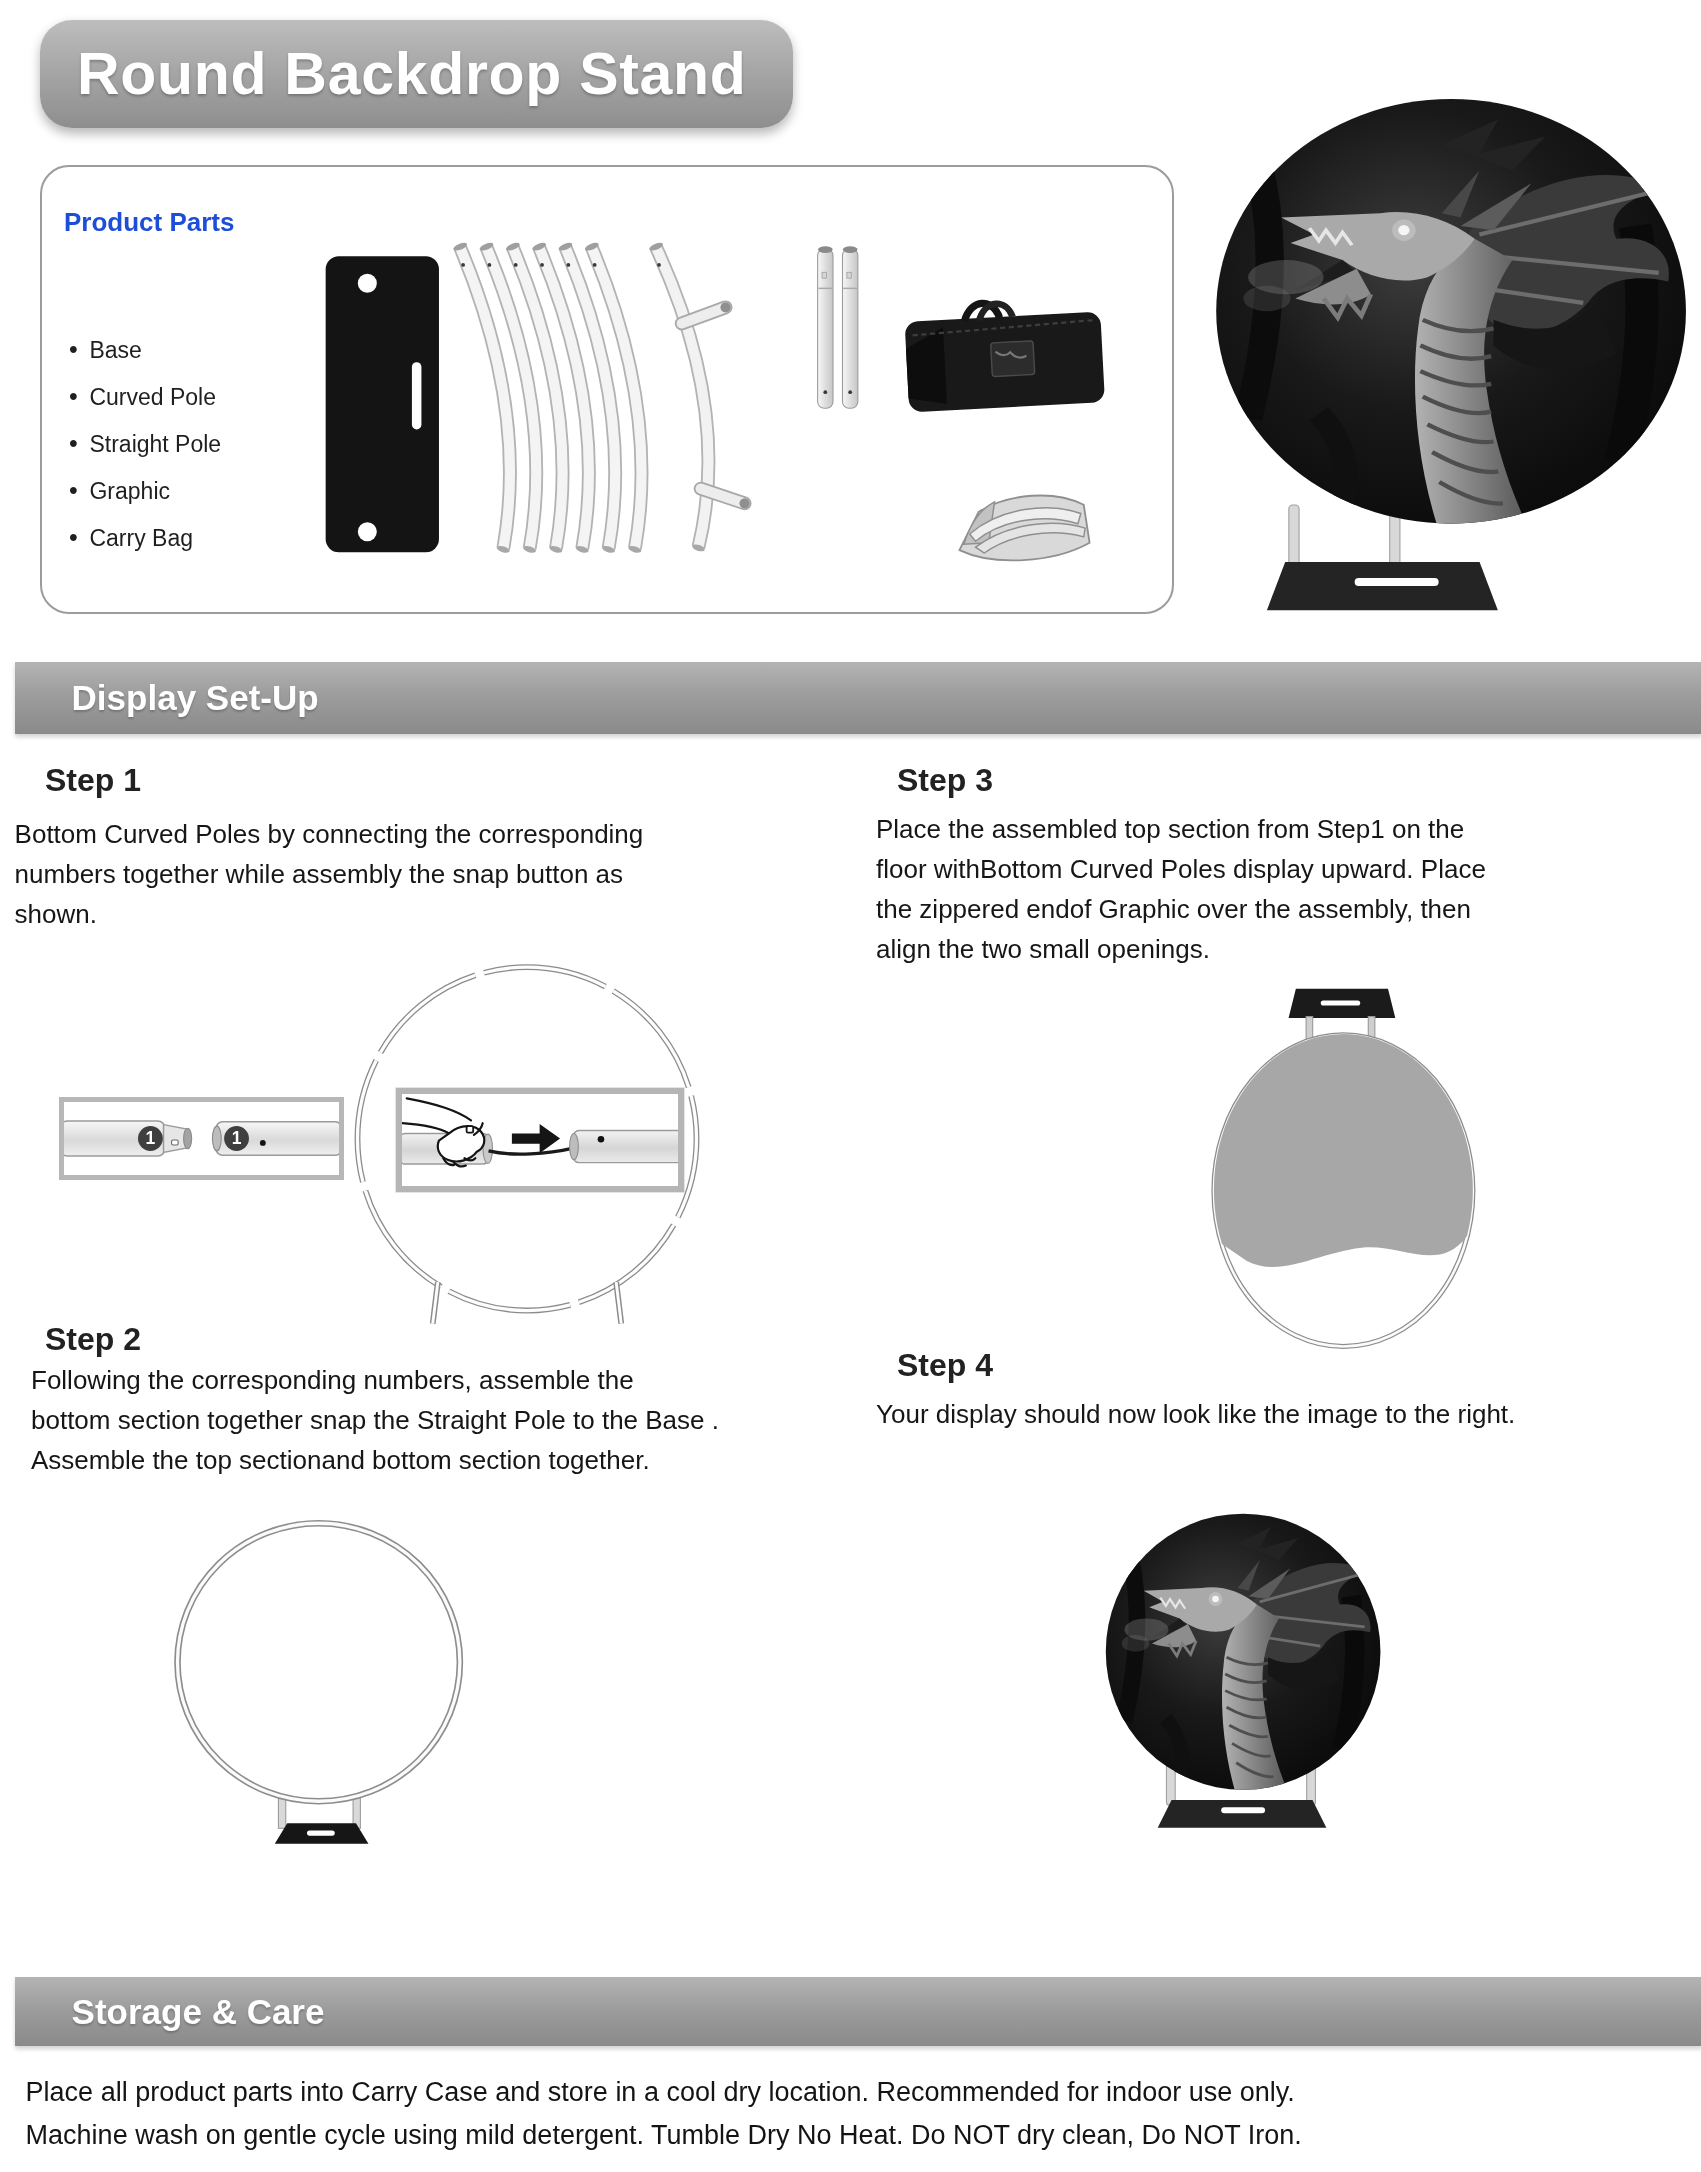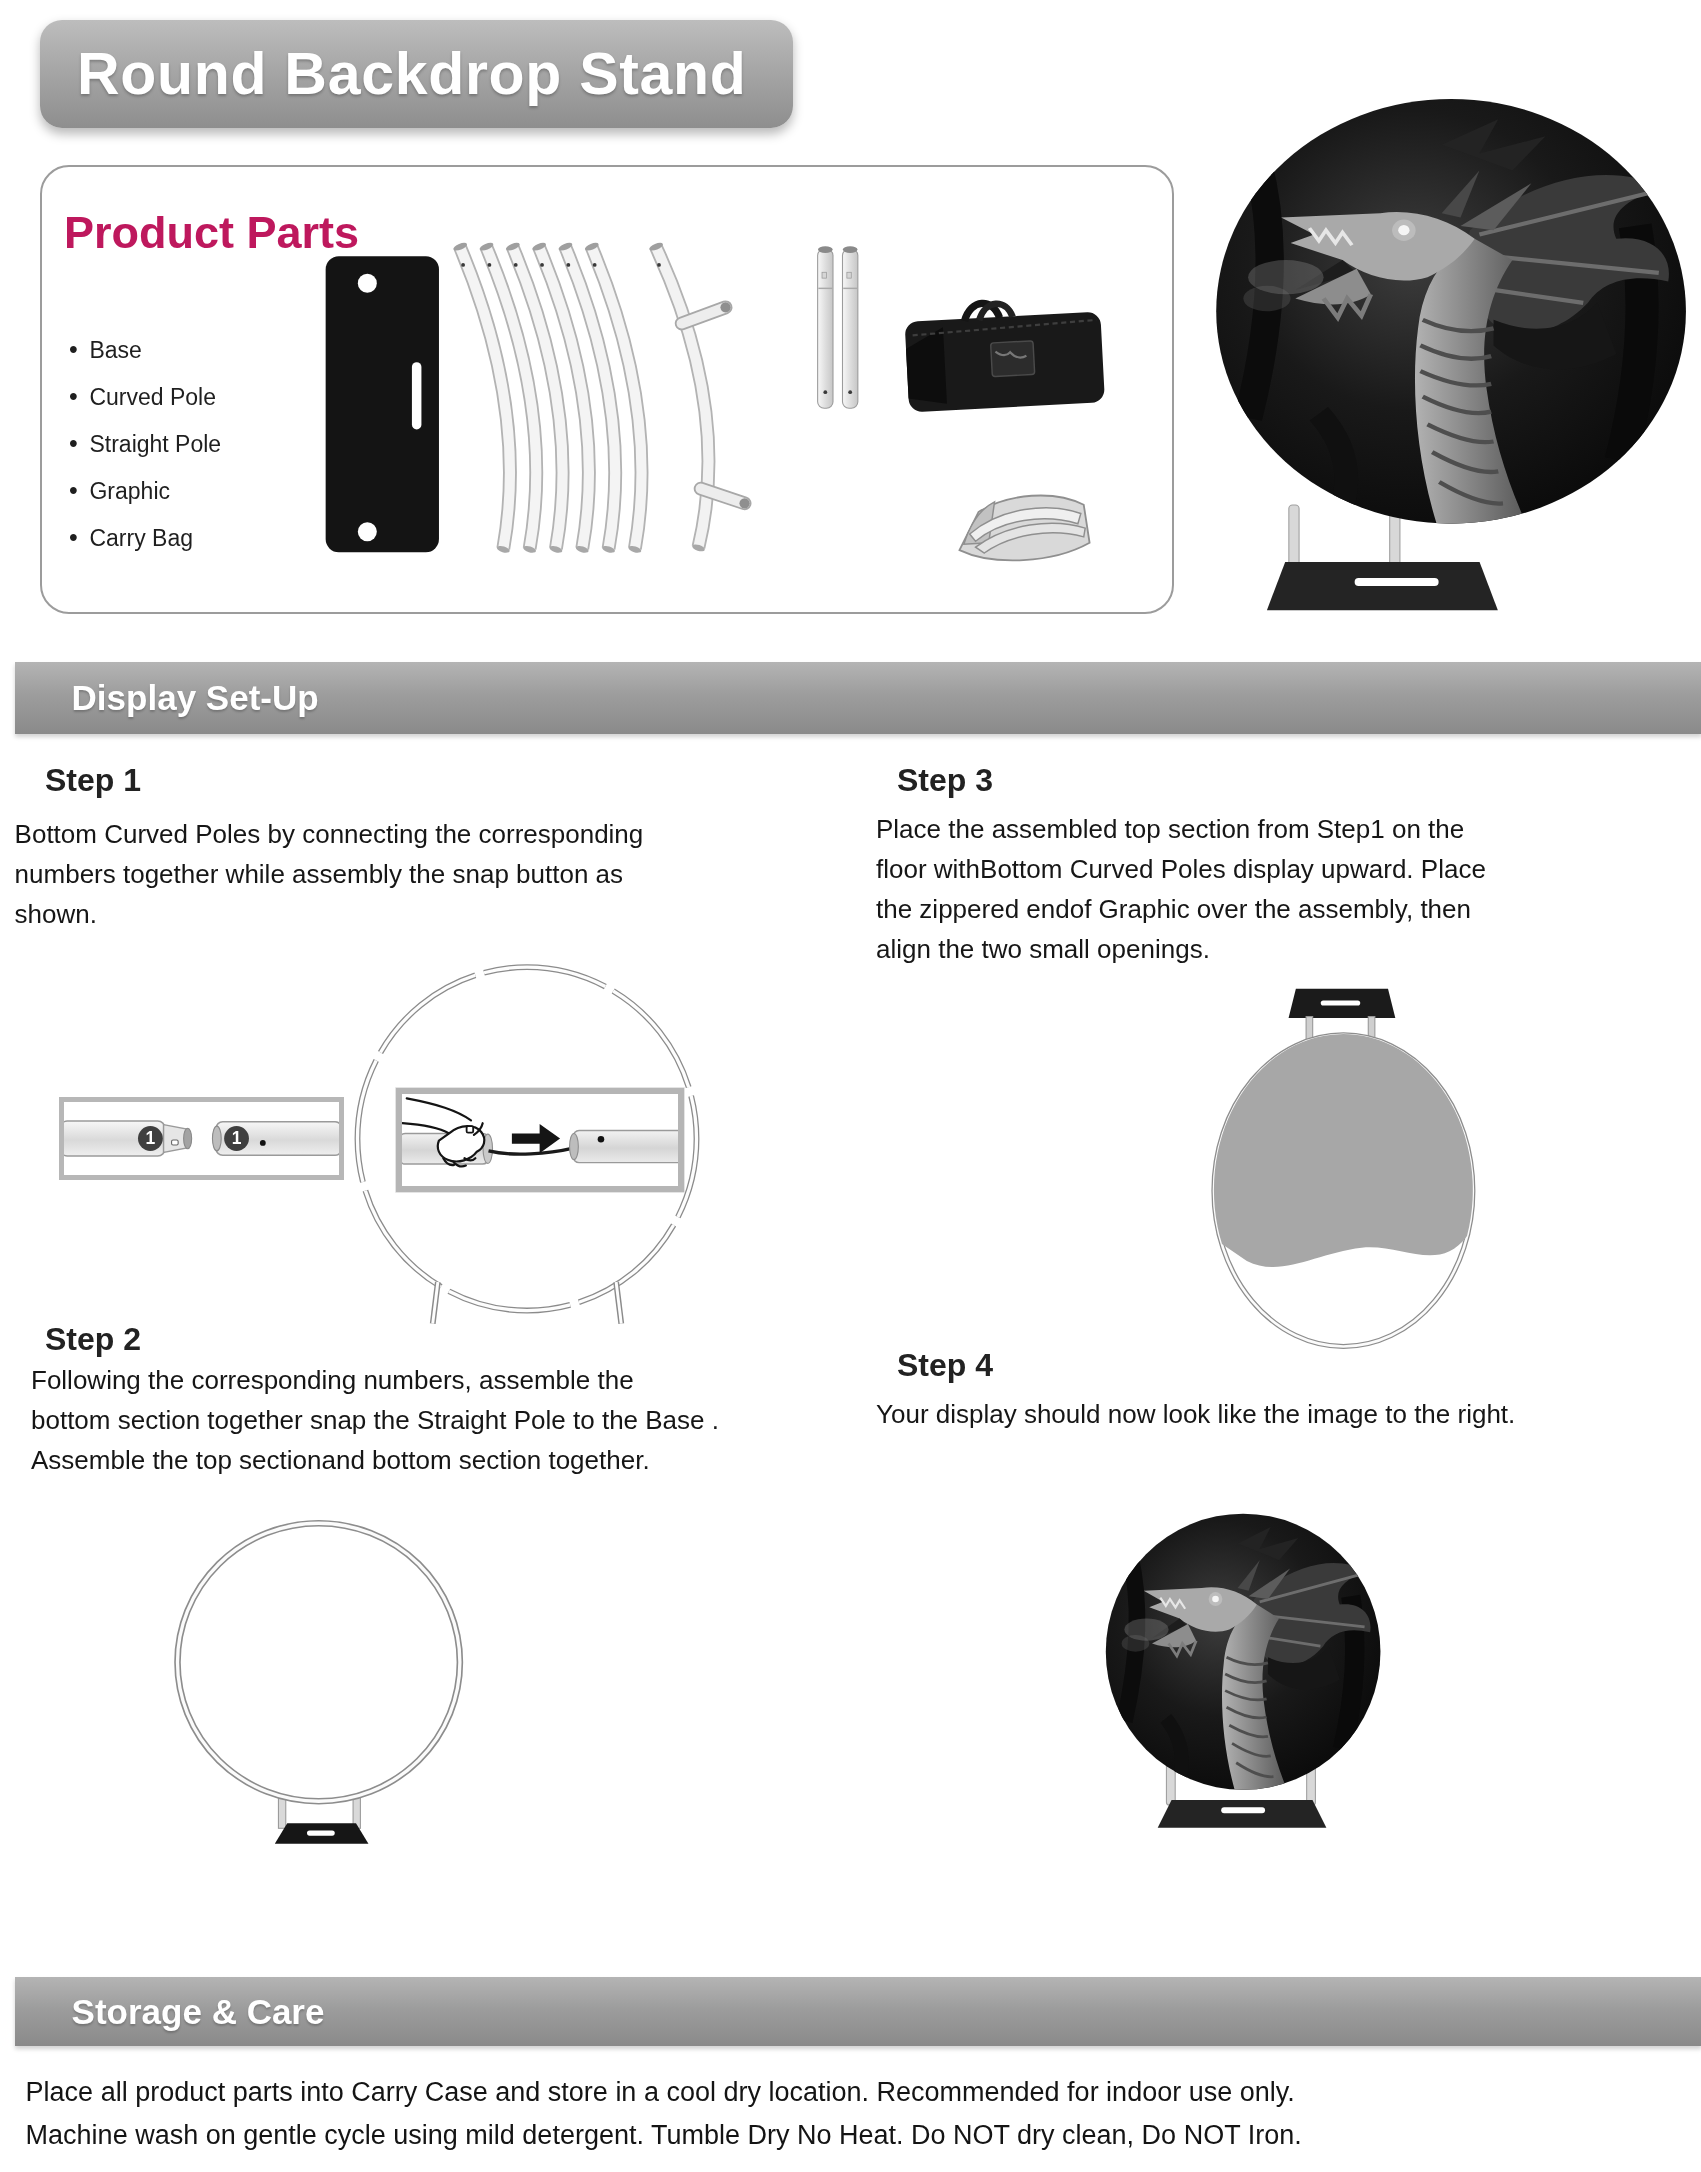--- a/index.html
+++ b/index.html
@@ -1,34 +1,34 @@
 <!DOCTYPE html>
 <html style="font-size:11.7px"><head>
 <meta charset="utf-8">
 <style>
   html,body{margin:0;padding:0;background:#fff;}
   .page{position:relative;width:1701px;height:2172px;background:#fff;overflow:hidden;
         font-family:"Liberation Sans",sans-serif;color:#1a1a1a;}
   .abs{position:absolute;}
   
-  .title-banner{left:40px;top:20px;width:753px;height:108px;border-radius:22px;
+  .title-banner{left:40px;top:20px;width:753px;height:108px;border-radius:32px;
     background:linear-gradient(180deg,#bdbdbd 0%,#a9a9a9 40%,#8e8e8e 100%);
     box-shadow:0 5.9px 10.2px rgba(0,0,0,.28);}
   .title-banner .t{position:absolute;left:37px;top:0;height:108px;line-height:108px;
     font-size:59px;font-weight:700;color:#fff;letter-spacing:0.7px;
     text-shadow:0 2.2px 2.9px rgba(0,0,0,.25);white-space:nowrap;}
   .section-banner{left:14.6px;width:1687px;height:72px;
     background:linear-gradient(180deg,#b4b4b4 0%,#9d9d9d 45%,#8a8a8a 100%);
     box-shadow:0 2.9px 4.4px rgba(0,0,0,.18);}
   .section-banner .t{position:absolute;left:57px;top:0;height:72px;line-height:72px;
     font-size:35px;font-weight:700;color:#fff;text-shadow:0 1.5px 2.2px rgba(0,0,0,.22);white-space:nowrap;}
   
   .parts-box{left:40px;top:165px;width:1130px;height:445px;border:2.9px solid #9c9c9c;
     border-radius:29px;background:#fff;}
-  .parts-heading{left:64px;top:207px;font-size:45px;font-weight:700;color:#be185d;white-space:nowrap;}
+  .parts-heading{left:64px;top:207px;font-size:26px;font-weight:700;color:#1d4ed8;white-space:nowrap;}
   .parts-list{left:69px;top:320px;list-style:none;margin:0;padding:0;}
   .parts-list li{font-size:23px;line-height:34px;color:#1f1f1f;white-space:nowrap;margin-top:12px;}
   .parts-list li::before{content:"\2022";margin-right:11.7px;font-size:25px;}
   
   .step-head{font-size:32px;font-weight:700;color:#222;white-space:nowrap;}
   .para div{font-size:26px;line-height:40px;white-space:nowrap;color:#161616;}
   .footer-text div{font-size:27px;line-height:43px;white-space:nowrap;color:#141414;}
   
   .inset{background:#fff;}
   .inset-1{left:59px;top:1097px;width:275px;height:73px;border:5.1px solid #b7b7b7;}

